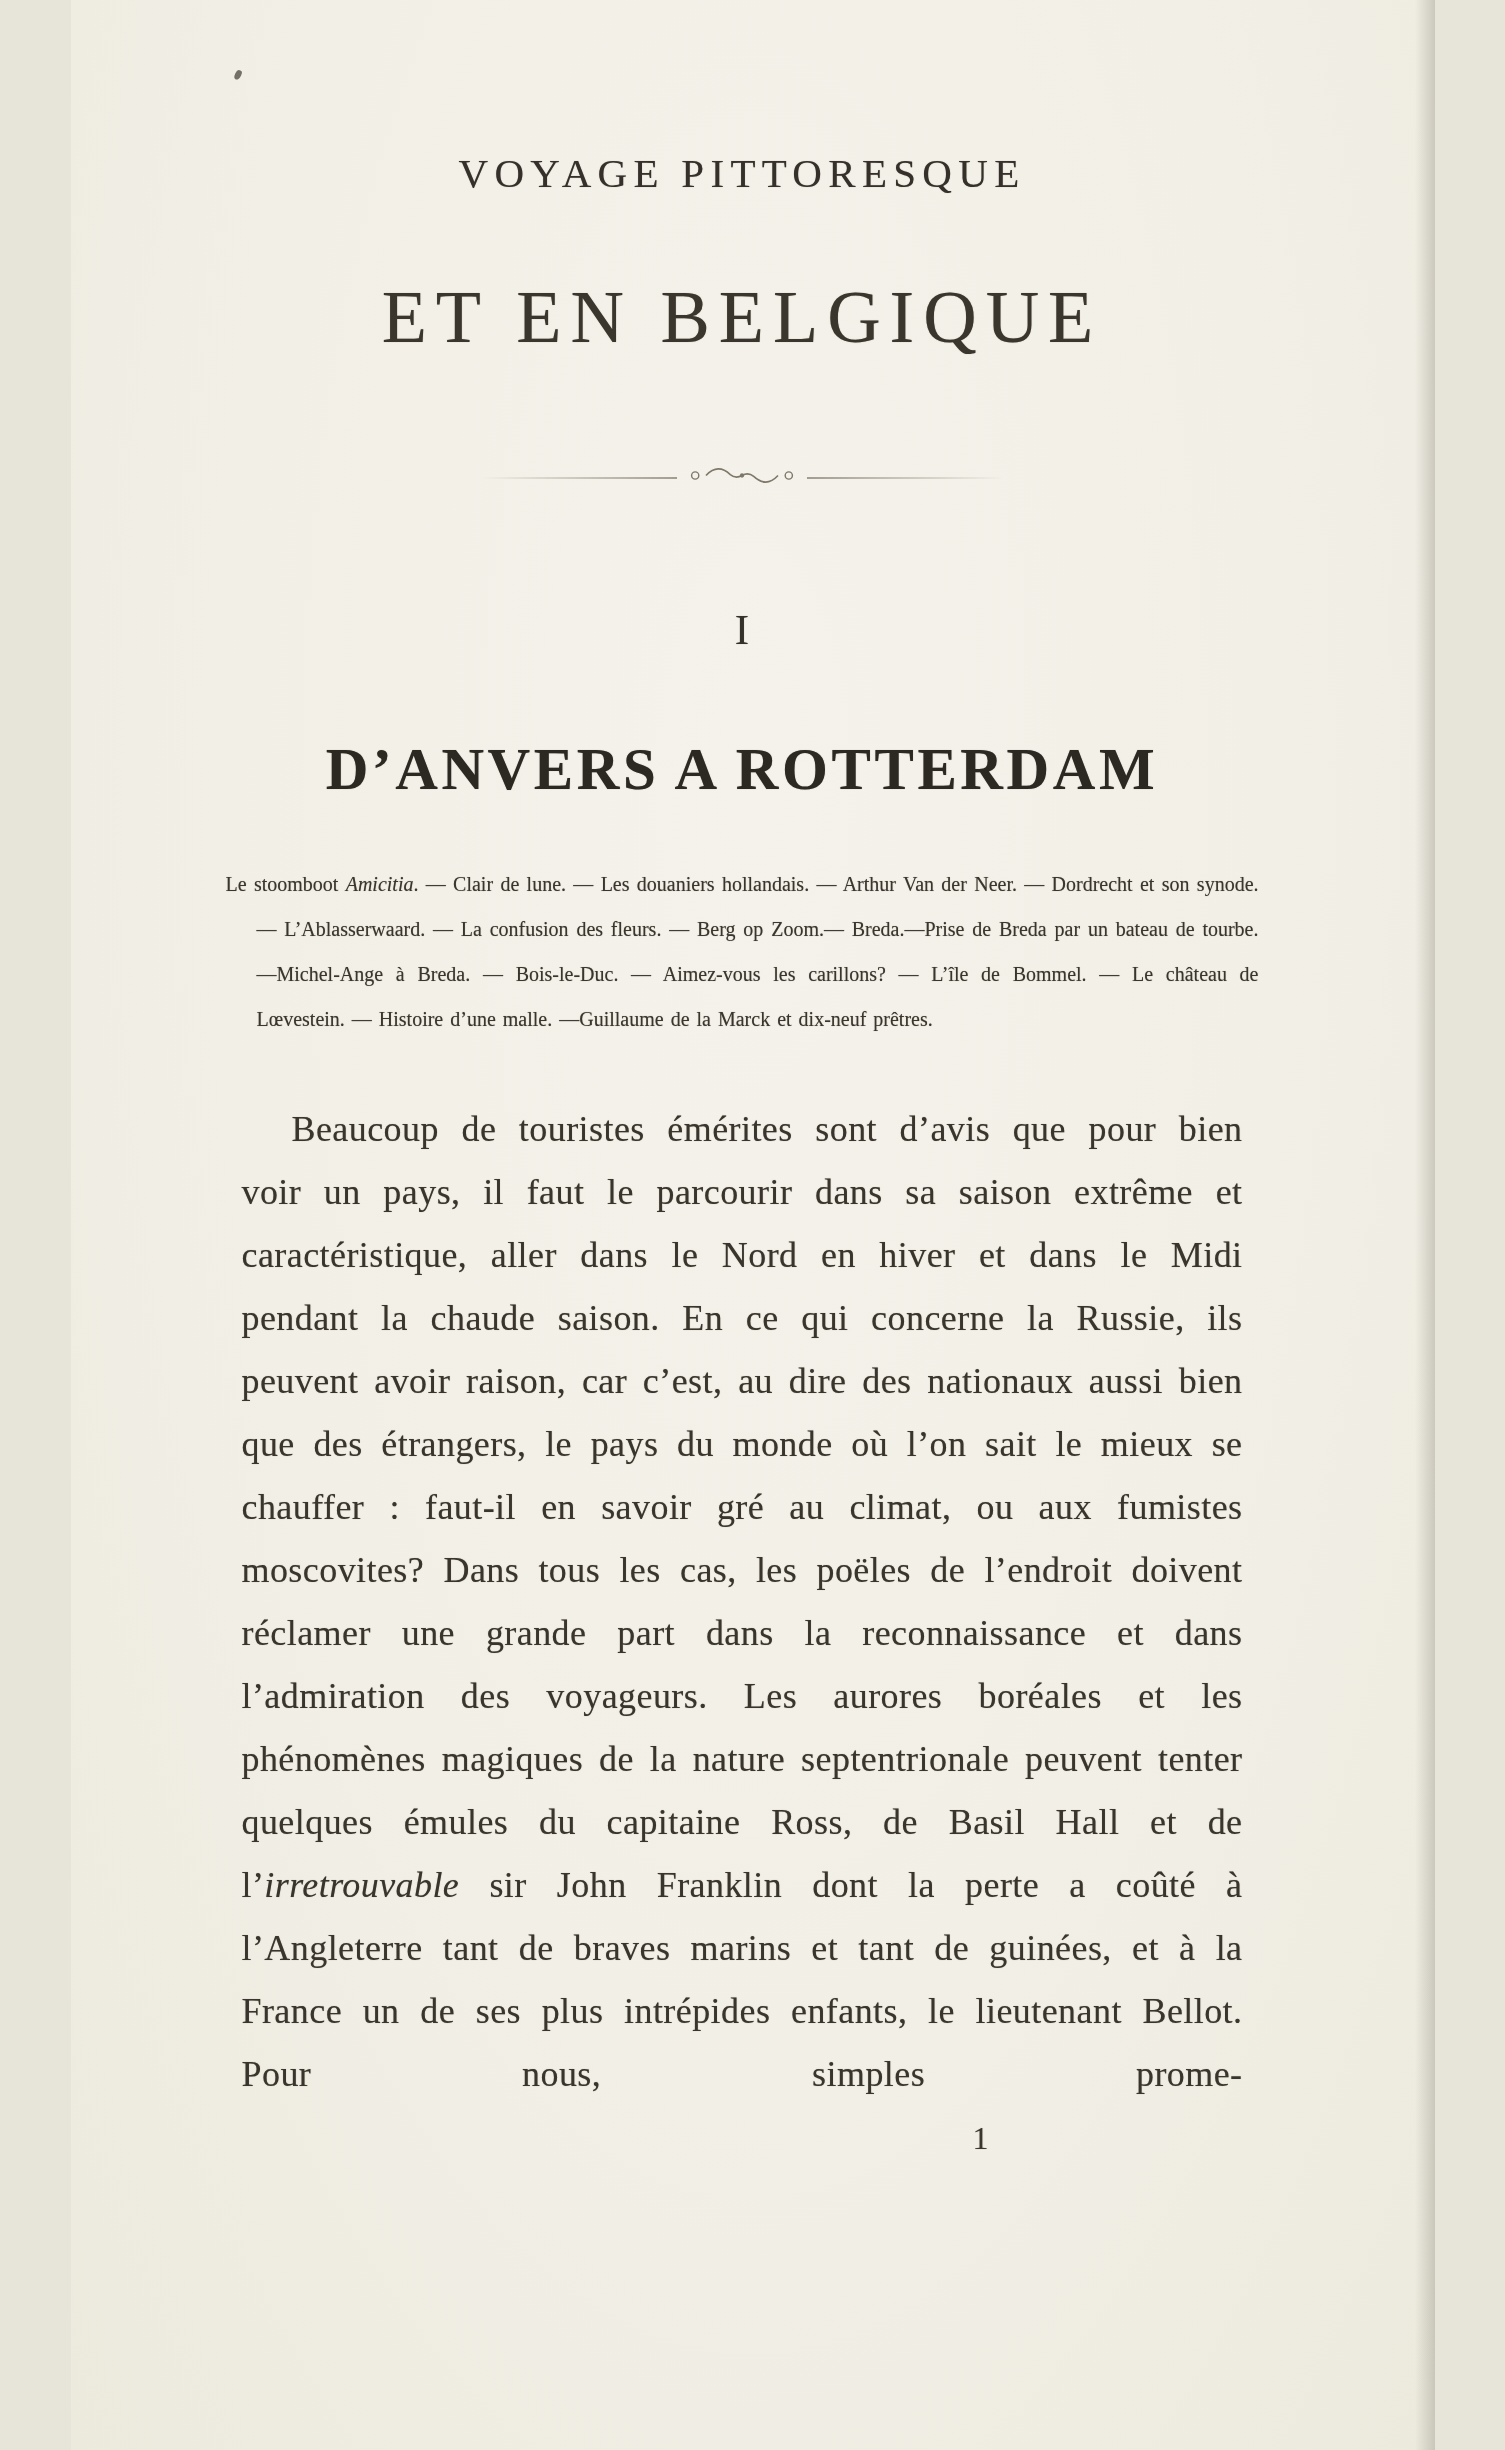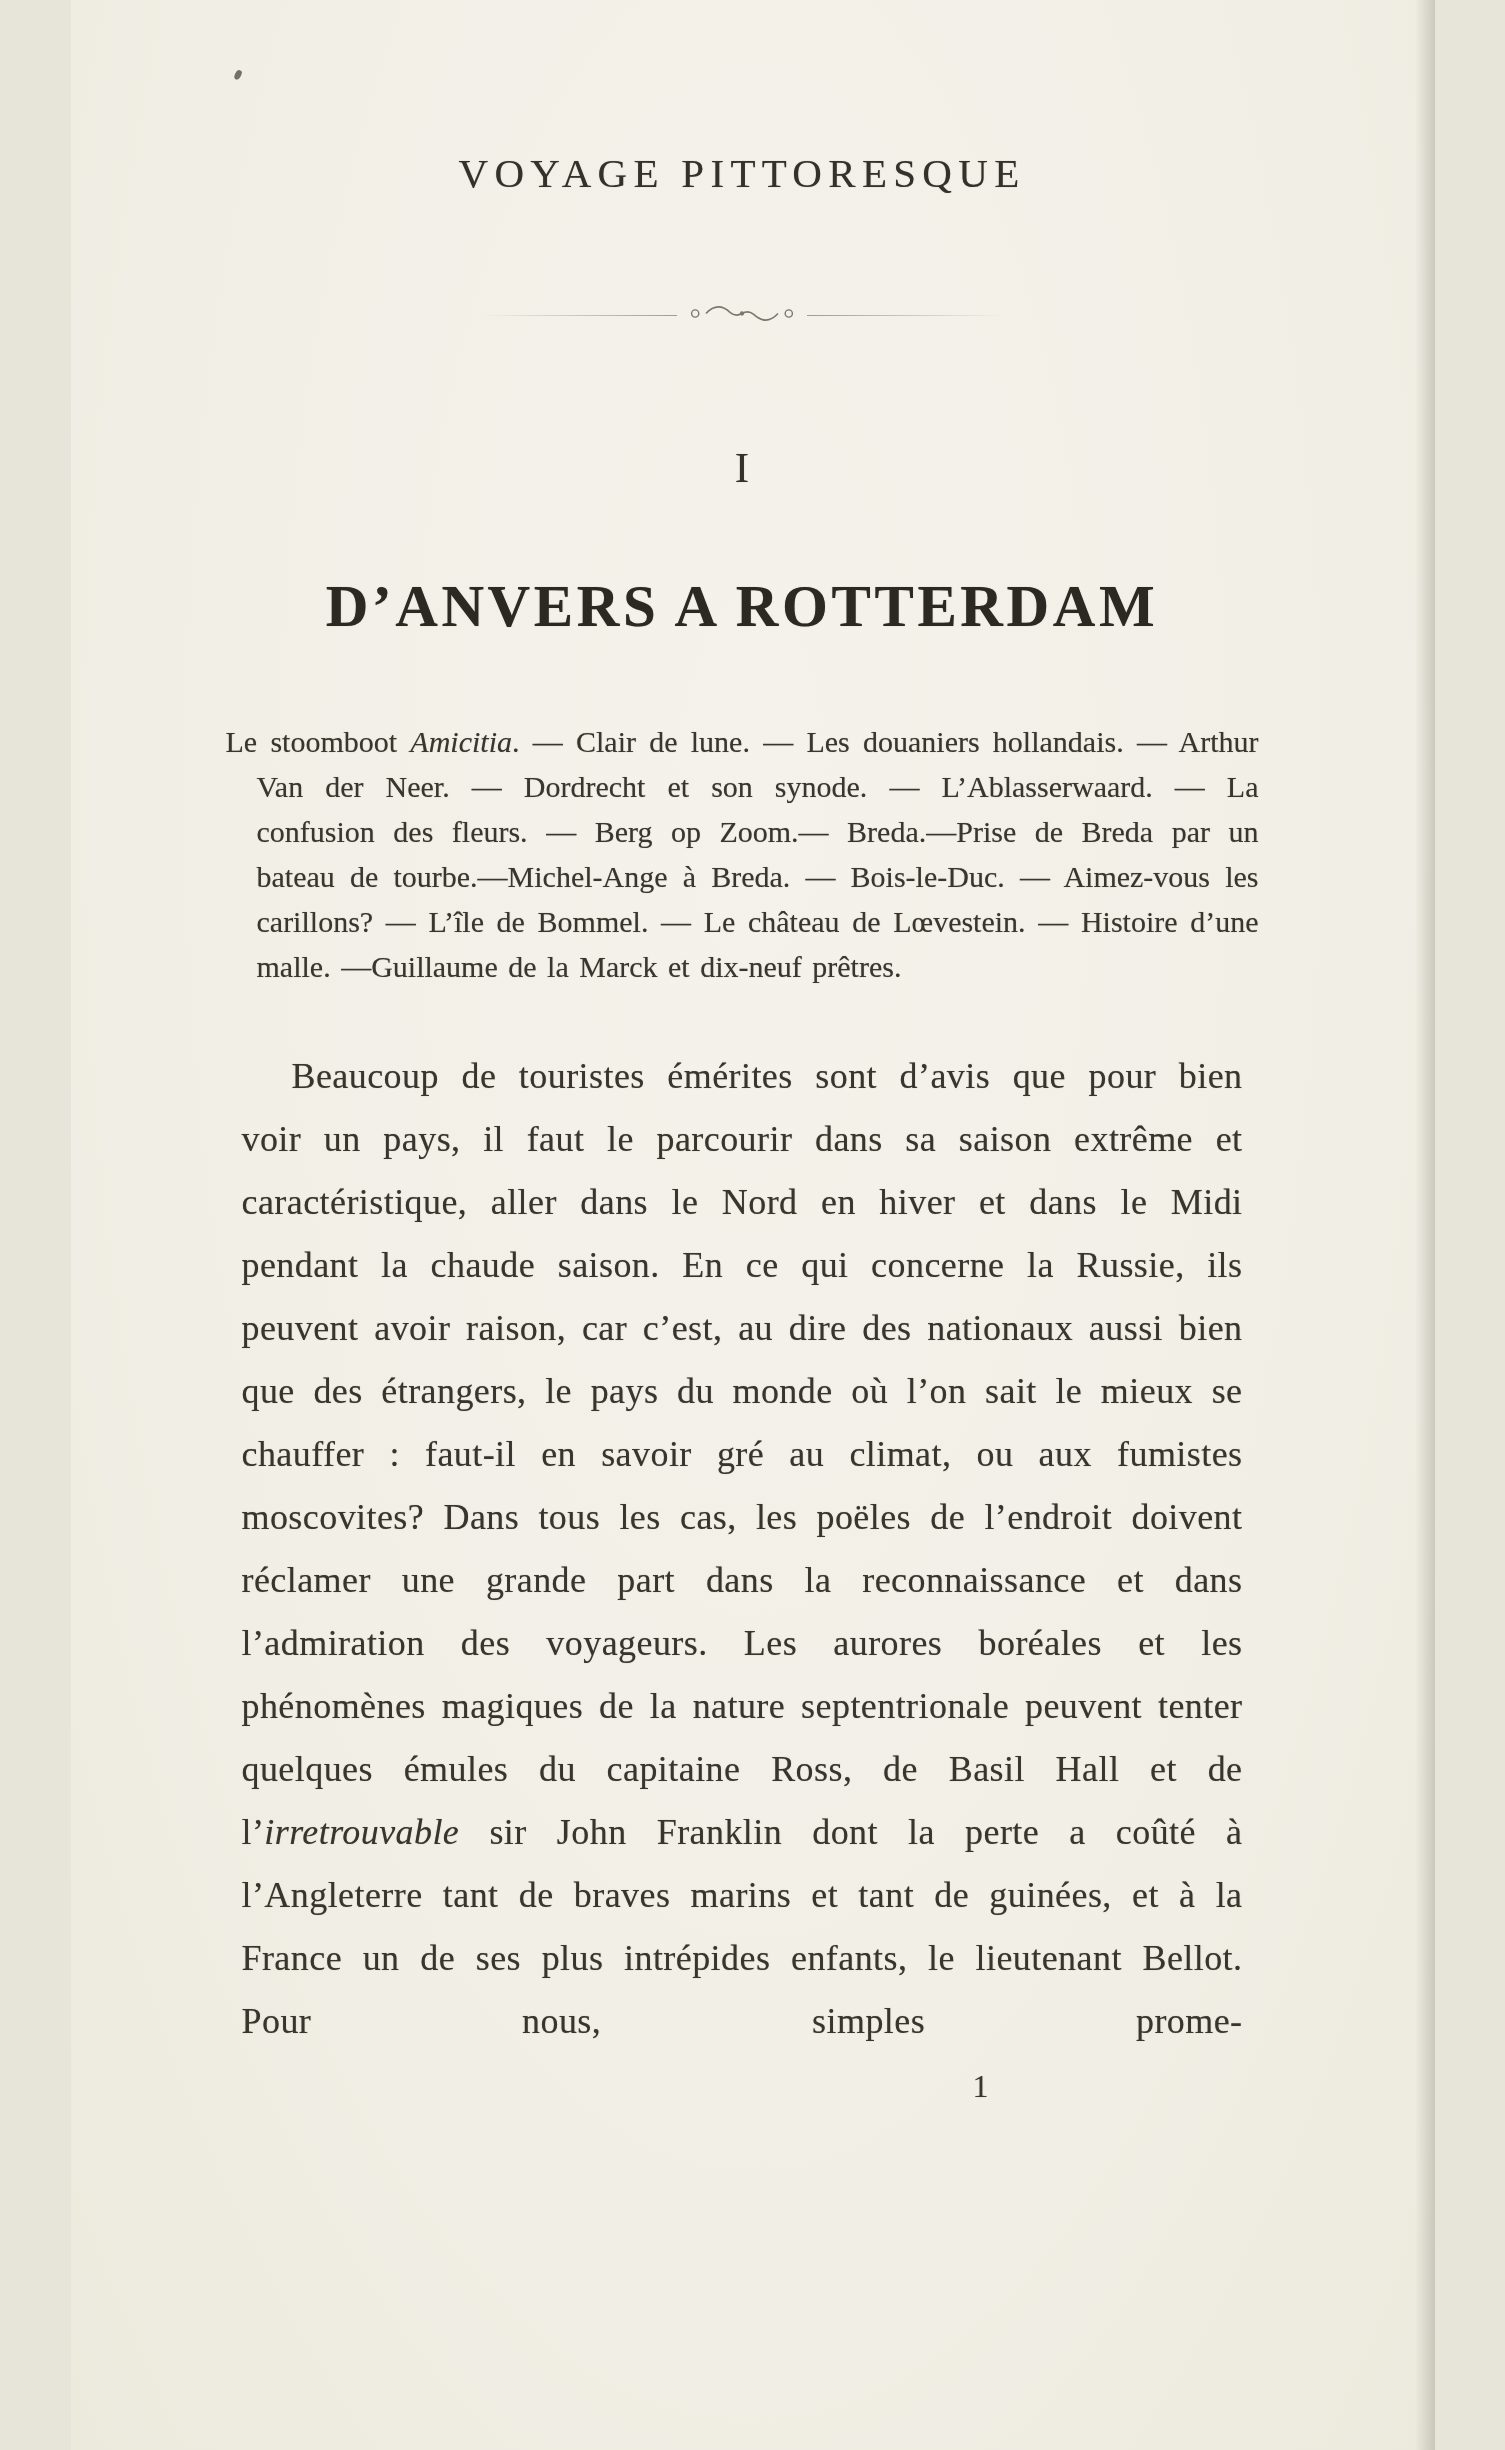--- a/index.html
+++ b/index.html
@@ -77,22 +77,22 @@
   .chapter-title{
     margin:83px 0 0;
     text-align:center;
     font-size:59px; line-height:1.1;
     letter-spacing:3.6px;
     font-weight:bold;
     color:var(--ink_dark);
   }
 
   .summary{
-    margin:80px 0 0;
-    font-size:30px; line-height:45px;
+    margin:60px 0 0;
+    font-size:20px; line-height:45px;
     text-align:justify;
     padding-left:31px; text-indent:-31px;
     word-spacing:0.10em;
     color:#3b362d;
   }
   .body-text{
     margin:56px 16px 0;
     font-size:36px; line-height:63px;
     text-align:justify;
     text-align-last:justify;
@@ -115,20 +115,21 @@
 
 <div class="page">
 
   <div class="speck"></div>
 
   <div class="content">
 
     <div class="series-title ink">VOYAGE PITTORESQUE</div>
 
 
+    <div class="subtitle ink">ET EN BELGIQUE</div>
 
     <div class="divider">
       <span class="rule left"></span>
       <span class="orn">
         <svg width="108" height="27" viewBox="0 0 120 30" aria-hidden="true">
           <circle cx="8" cy="15" r="4" fill="none" stroke="currentColor" stroke-width="1.6"></circle>
           <path d="M20 15 Q33 1 47 14 Q53 19 60 15 Q67 11 73 16 Q87 29 100 15" fill="none" stroke="currentColor" stroke-width="1.8"></path>
           <circle cx="60" cy="15" r="2.4" fill="currentColor"></circle>
           <circle cx="112" cy="15" r="4" fill="none" stroke="currentColor" stroke-width="1.6"></circle>
         </svg>

